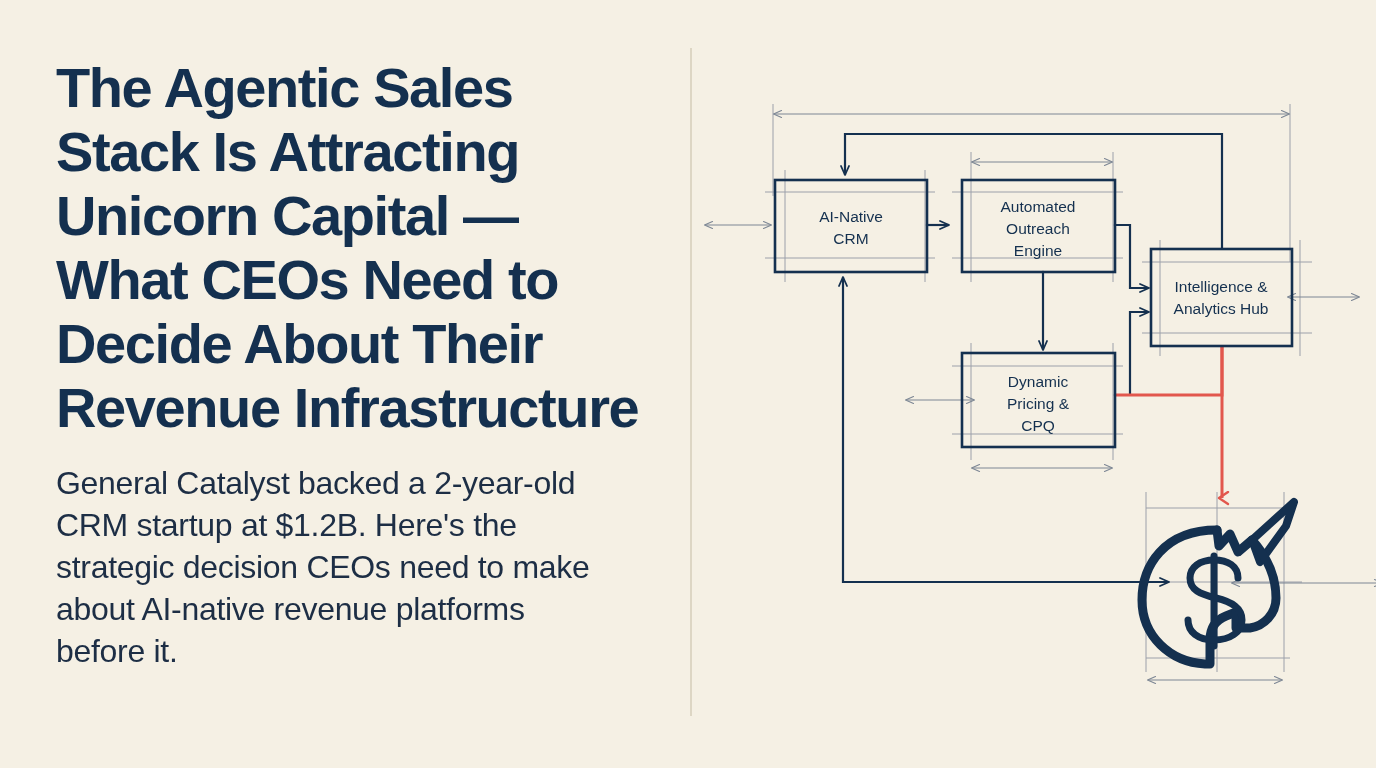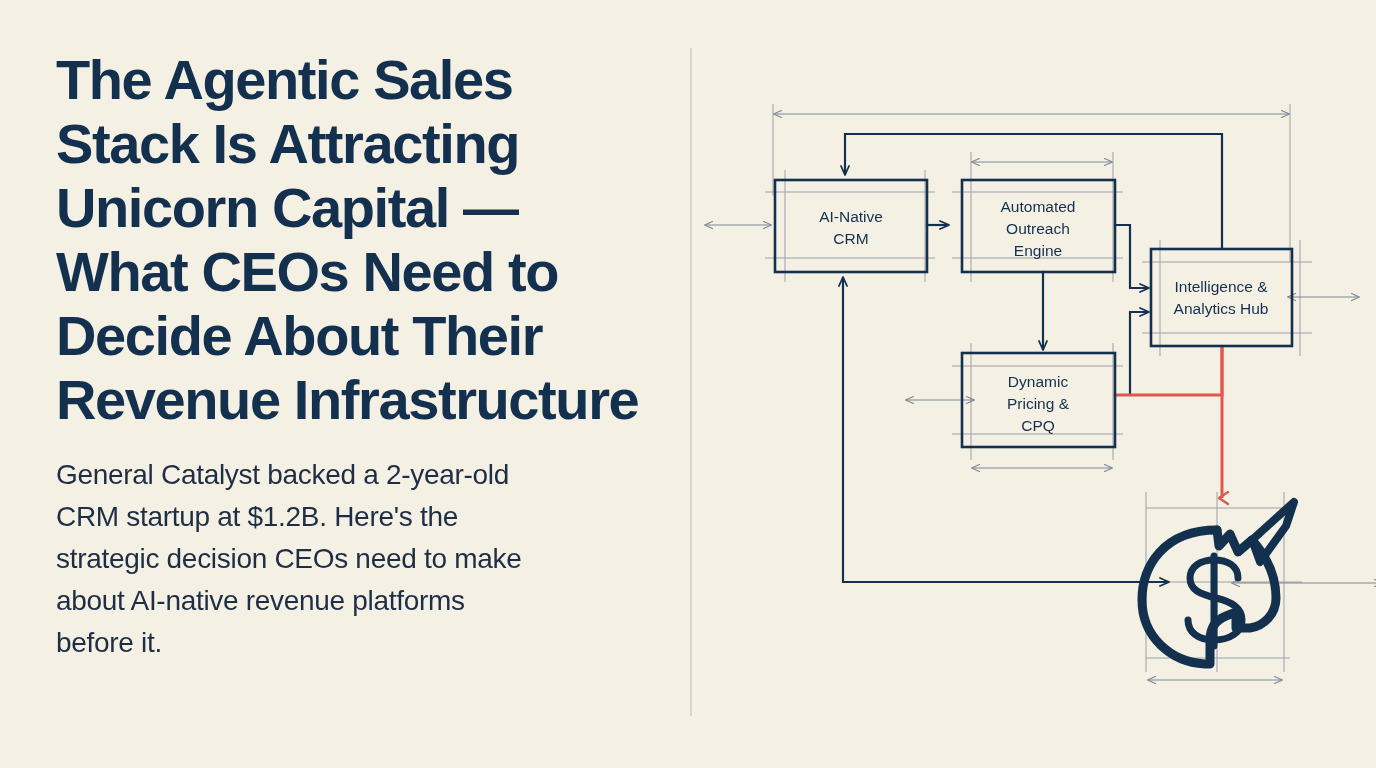--- a/index.html
+++ b/index.html
@@ -14,27 +14,27 @@
   
   .left-col{
     position:absolute;left:56px;top:40px;width:610px;
   }
   .headline{
     color:#14304f;
     font-weight:700;
     font-size:56px;
     line-height:64px;
     letter-spacing:-1.4px;
-    margin:8px 0 22px 0;
+    margin:16px 0 22px 0;
     white-space:pre-line;
   }
   .subhead{
     color:#1d2e45;
     font-weight:400;
-    font-size:28px;
+    font-size:32px;
     line-height:42px;
     letter-spacing:-0.3px;
     margin:0;
     white-space:pre-line;
   }
 
   
   .divider{
     position:absolute;left:690px;top:48px;width:2px;height:668px;
     background:#ddd6c4;

